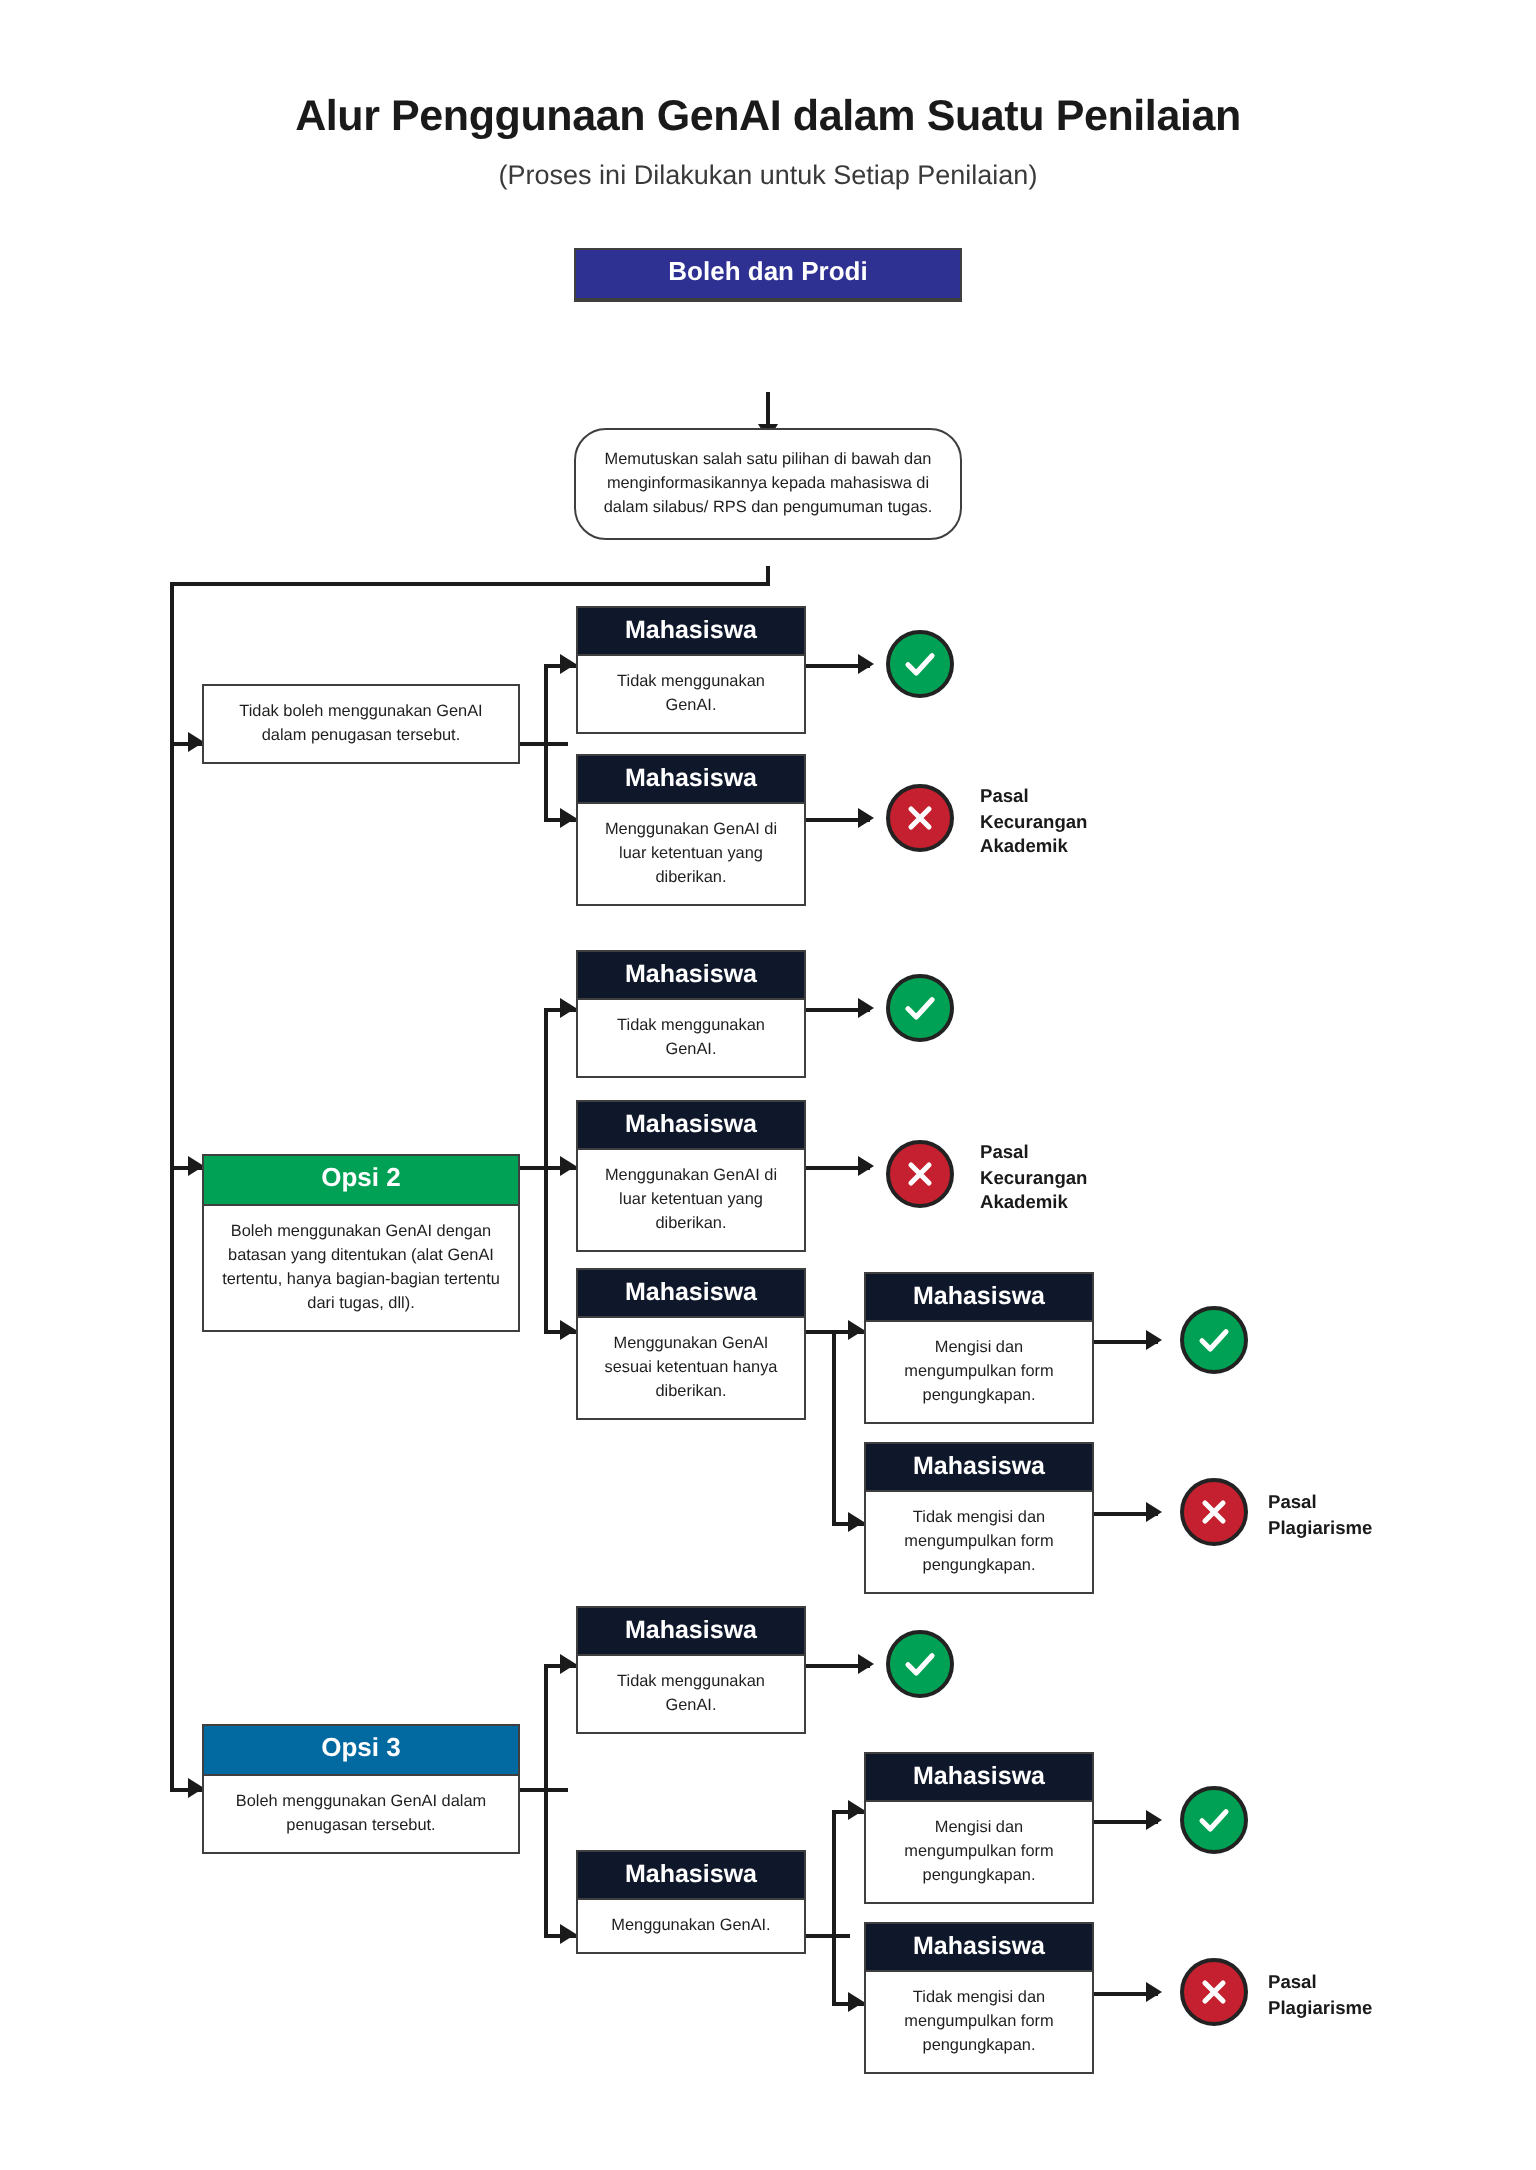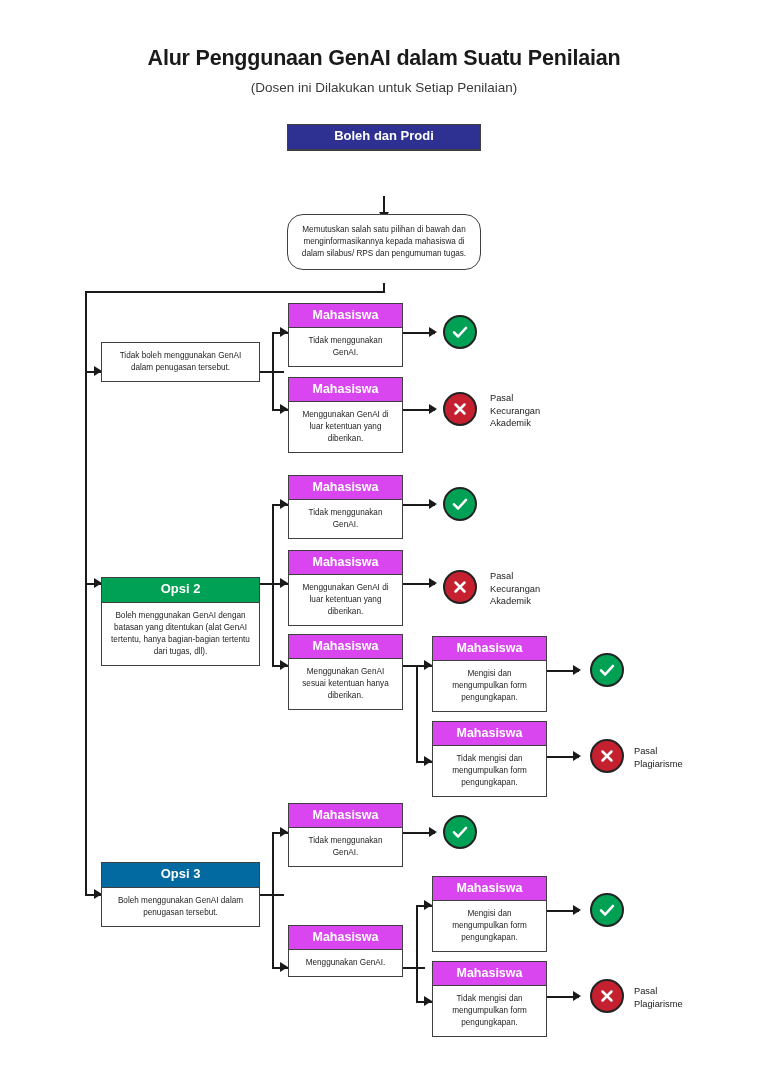--- a/index.html
+++ b/index.html
@@ -44,41 +44,41 @@
   .node .body {
     text-align: center;
     font-size: 8.2px;
     line-height: 1.45;
     color: #1e1e1e;
     padding: 7px 6px;
   }
   .node.plain .body { padding: 9px 8px; }
 
   .hdr.navy   { background: #2E3192; }
-  .hdr.blue   { background: #d946ef; font-size: 12.5px; }
+  .hdr.blue   { background: #0f172a; font-size: 12.5px; }
   .hdr.red    { background: #C4202F; }
   .hdr.green  { background: #00A154; }
   .hdr.purple { background: #0369a1; }
 
   
   .status-circle {
     position: absolute;
     width: 34px; height: 34px; border-radius: 50%;
     border: 2px solid #222222;
     display: flex; align-items: center; justify-content: center;
     z-index: 6;
   }
   .status-circle.ok  { background: #00A154; }
   .status-circle.bad { background: #C4202F; }
   .status-circle svg { width: 18px; height: 18px; display: block; }
 
   
   .side-label {
     position: absolute;
-    font-size: 9.3px; font-weight: 400; line-height: 1.35;
+    font-size: 9.3px; font-weight: 700; line-height: 1.35;
     color: #1a1a1a; white-space: pre-line;
     z-index: 6;
   }
 
   
   .ln { position: absolute; background: #1a1a1a; z-index: 1; }
   .ln.h { height: 1.7px; }
   .ln.v { width: 1.7px; }
   .arrow {
     position: absolute; width: 0; height: 0; z-index: 2;
@@ -92,21 +92,21 @@
     border-top: 8px solid #1a1a1a;
     border-bottom: 0;
   }
 </style>
 </head>
 <body>
 
 <div id="canvas">
 
   <div class="page-title">Alur Penggunaan GenAI dalam Suatu Penilaian</div>
-  <div class="page-subtitle">(Dosen ini Dilakukan untuk Setiap Penilaian)</div>
+  <div class="page-subtitle">(Proses ini Dilakukan untuk Setiap Penilaian)</div>
 
   <div class="node" style="left:287px; top:124px; width:194px;">
     <div class="hdr navy">Boleh dan Prodi</div>
   </div>
 
   <div class="ln v" style="left:383px; top:196px; height:26px;"></div>
   <div class="arrow down" style="left:379px; top:212px;"></div>
 
   <div class="node plain" style="left:287px; top:214px; width:194px;border-radius:16px;">
     <div class="body">Memutuskan salah satu pilihan di bawah dan menginformasikannya kepada mahasiswa di dalam silabus/ RPS dan pengumuman tugas.</div>

